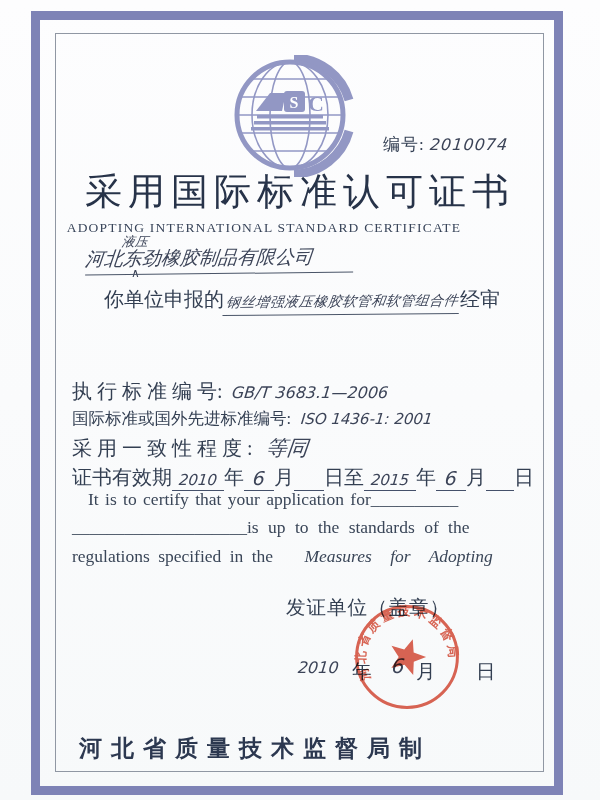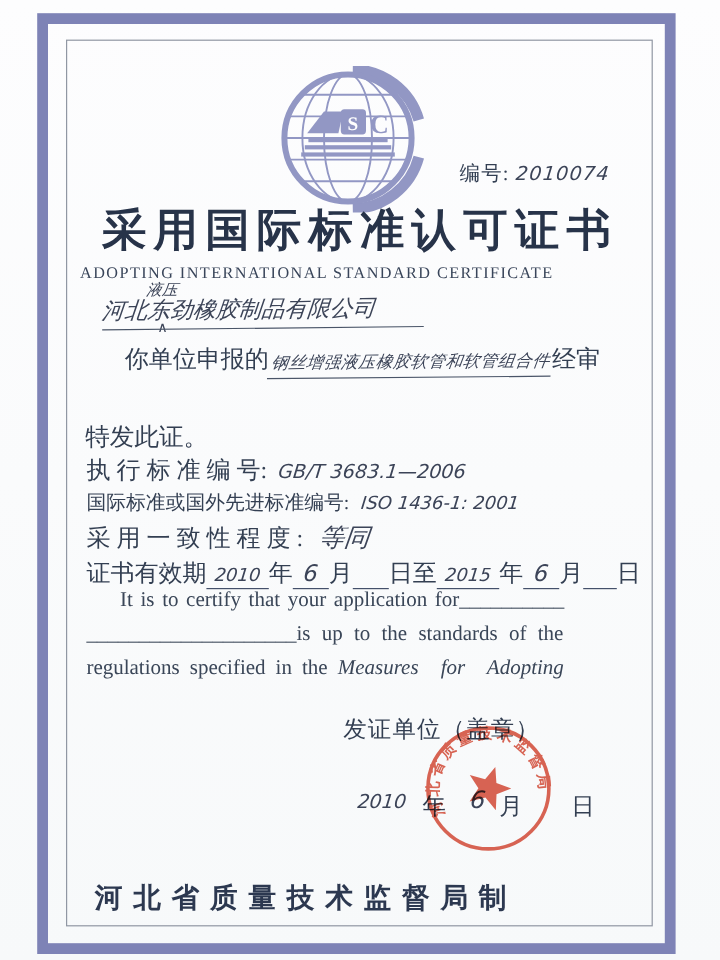--- a/index.html
+++ b/index.html
@@ -7,21 +7,21 @@
   body { background:#fbfcfd; font-family:"Liberation Serif", serif; overflow:hidden; }
   .page { position:relative; width:600px; height:800px; background:linear-gradient(180deg,#fdfdfe 0%,#f7f9fa 100%); }
   .border-outer { position:absolute; left:31px; top:11px; width:532px; height:784px; border:9px solid #7e83b6; }
   .border-inner { position:absolute; left:55px; top:33px; width:489px; height:739px; border:1px solid #9097a3; }
 
   .logo { position:absolute; left:228px; top:55px; width:148px; height:122px; }
 
   .cert-no { position:absolute; left:383px; top:133px; font-size:17px; color:#323e52; letter-spacing:1px; }
   .cert-no .hw { font-size:16px; }
 
-  .title { position:absolute; left:0; top:167px; width:600px; text-align:center; font-size:37px; font-weight:bold; letter-spacing:6px; color:#273349; }
+  .title { position:absolute; left:0; top:167px; width:600px; text-align:center; font-size:37px; font-weight:normal; letter-spacing:6px; color:#273349; }
   .subtitle { position:absolute; left:0; top:220px; width:528px; text-align:center; font-size:13.5px; letter-spacing:1.2px; color:#39455a; }
 
   .hw { font-family:"DejaVu Sans", sans-serif; font-style:italic; color:#3c4458; display:inline-block; transform:skewX(-6deg); }
 
   .insert-note { position:absolute; left:122px; top:233px; font-size:13px; }
   .insert-caret { position:absolute; left:131px; top:266px; font-size:12px; color:#3c4458; }
   .company-line { position:absolute; left:85px; top:245px; width:268px; border-bottom:1.5px solid #4a5568; padding-bottom:2px; transform:rotate(-0.6deg); }
   .company-line .hw { font-size:19px; letter-spacing:0px; }
 
   .para-line1 { position:absolute; left:104px; top:286px; font-size:20px; color:#333f52; white-space:nowrap; }
@@ -34,24 +34,24 @@
   .f-standard .hw { font-size:16px; margin-left:4px; }
   .f-intl { left:72px; top:408px; font-size:16.5px; }
   .f-intl .hw { font-size:15px; margin-left:6px; }
   .f-consistency { left:72px; top:434px; font-size:20px; }
   .f-consistency .hw { font-size:21px; margin-left:8px; }
   .f-validity { left:72px; top:464px; font-size:20px; }
   .blank { display:inline-block; border-bottom:1.3px solid #44506a; text-align:center; vertical-align:bottom; height:24px; }
   .blank .hw { font-size:15px; }
 
   .en { position:absolute; color:#3a4658; font-size:17.5px; white-space:nowrap; }
-  .en-1 { left:100px; top:489px; word-spacing:2px;text-align:center; }
+  .en-1 { left:88px; top:489px; word-spacing:2px;text-align:center; }
   .en-2 { left:72px; top:517px; word-spacing:5px; }
   .en-3 { left:72px; top:546px; word-spacing:4px; }
-  .en-3 .it { font-style:italic; word-spacing:14px; }
+  .en-3 .it { font-style:italic; word-spacing:14px;margin-left:23px; }
   .en-4 { left:72px; top:574px; font-style:italic; word-spacing:2px; }
 
   .issuer-label { position:absolute; left:286px; top:594px; font-size:19.5px; color:#333f52; letter-spacing:1px; }
   .issue-date { position:absolute; left:290px; top:658px; width:230px; height:28px; font-size:19.5px; color:#333f52; }
   .issue-date .y { position:absolute; left:8px; top:0; font-size:16px; }
   .issue-date .c1 { position:absolute; left:62px; top:0; }
   .issue-date .m { position:absolute; left:102px; top:-4px; font-size:20px; }
   .issue-date .c2 { position:absolute; left:126px; top:0; }
   .issue-date .c3 { position:absolute; left:186px; top:0; }
 
@@ -105,21 +105,20 @@
 
   <div class="insert-note hw">液压</div>
   <div class="insert-caret">∧</div>
   <div class="company-line">
     <span class="hw">河北东劲橡胶制品有限公司</span>
   </div>
 
   <div class="para-line1">
     <span>你单位申报的</span><span class="hw">钢丝增强液压橡胶软管和软管组合件</span><span>经审</span>
   </div>
-  <div class="para-line3">特发此证。</div>
 
   <div class="field f-standard">
     <span>执 行 标 准 编 号:</span>
     <span class="hw">GB/T 3683.1—2006</span>
   </div>
   <div class="field f-intl">
     <span>国际标准或国外先进标准编号:</span>
     <span class="hw">ISO 1436-1: 2001</span>
   </div>
   <div class="field f-consistency">

